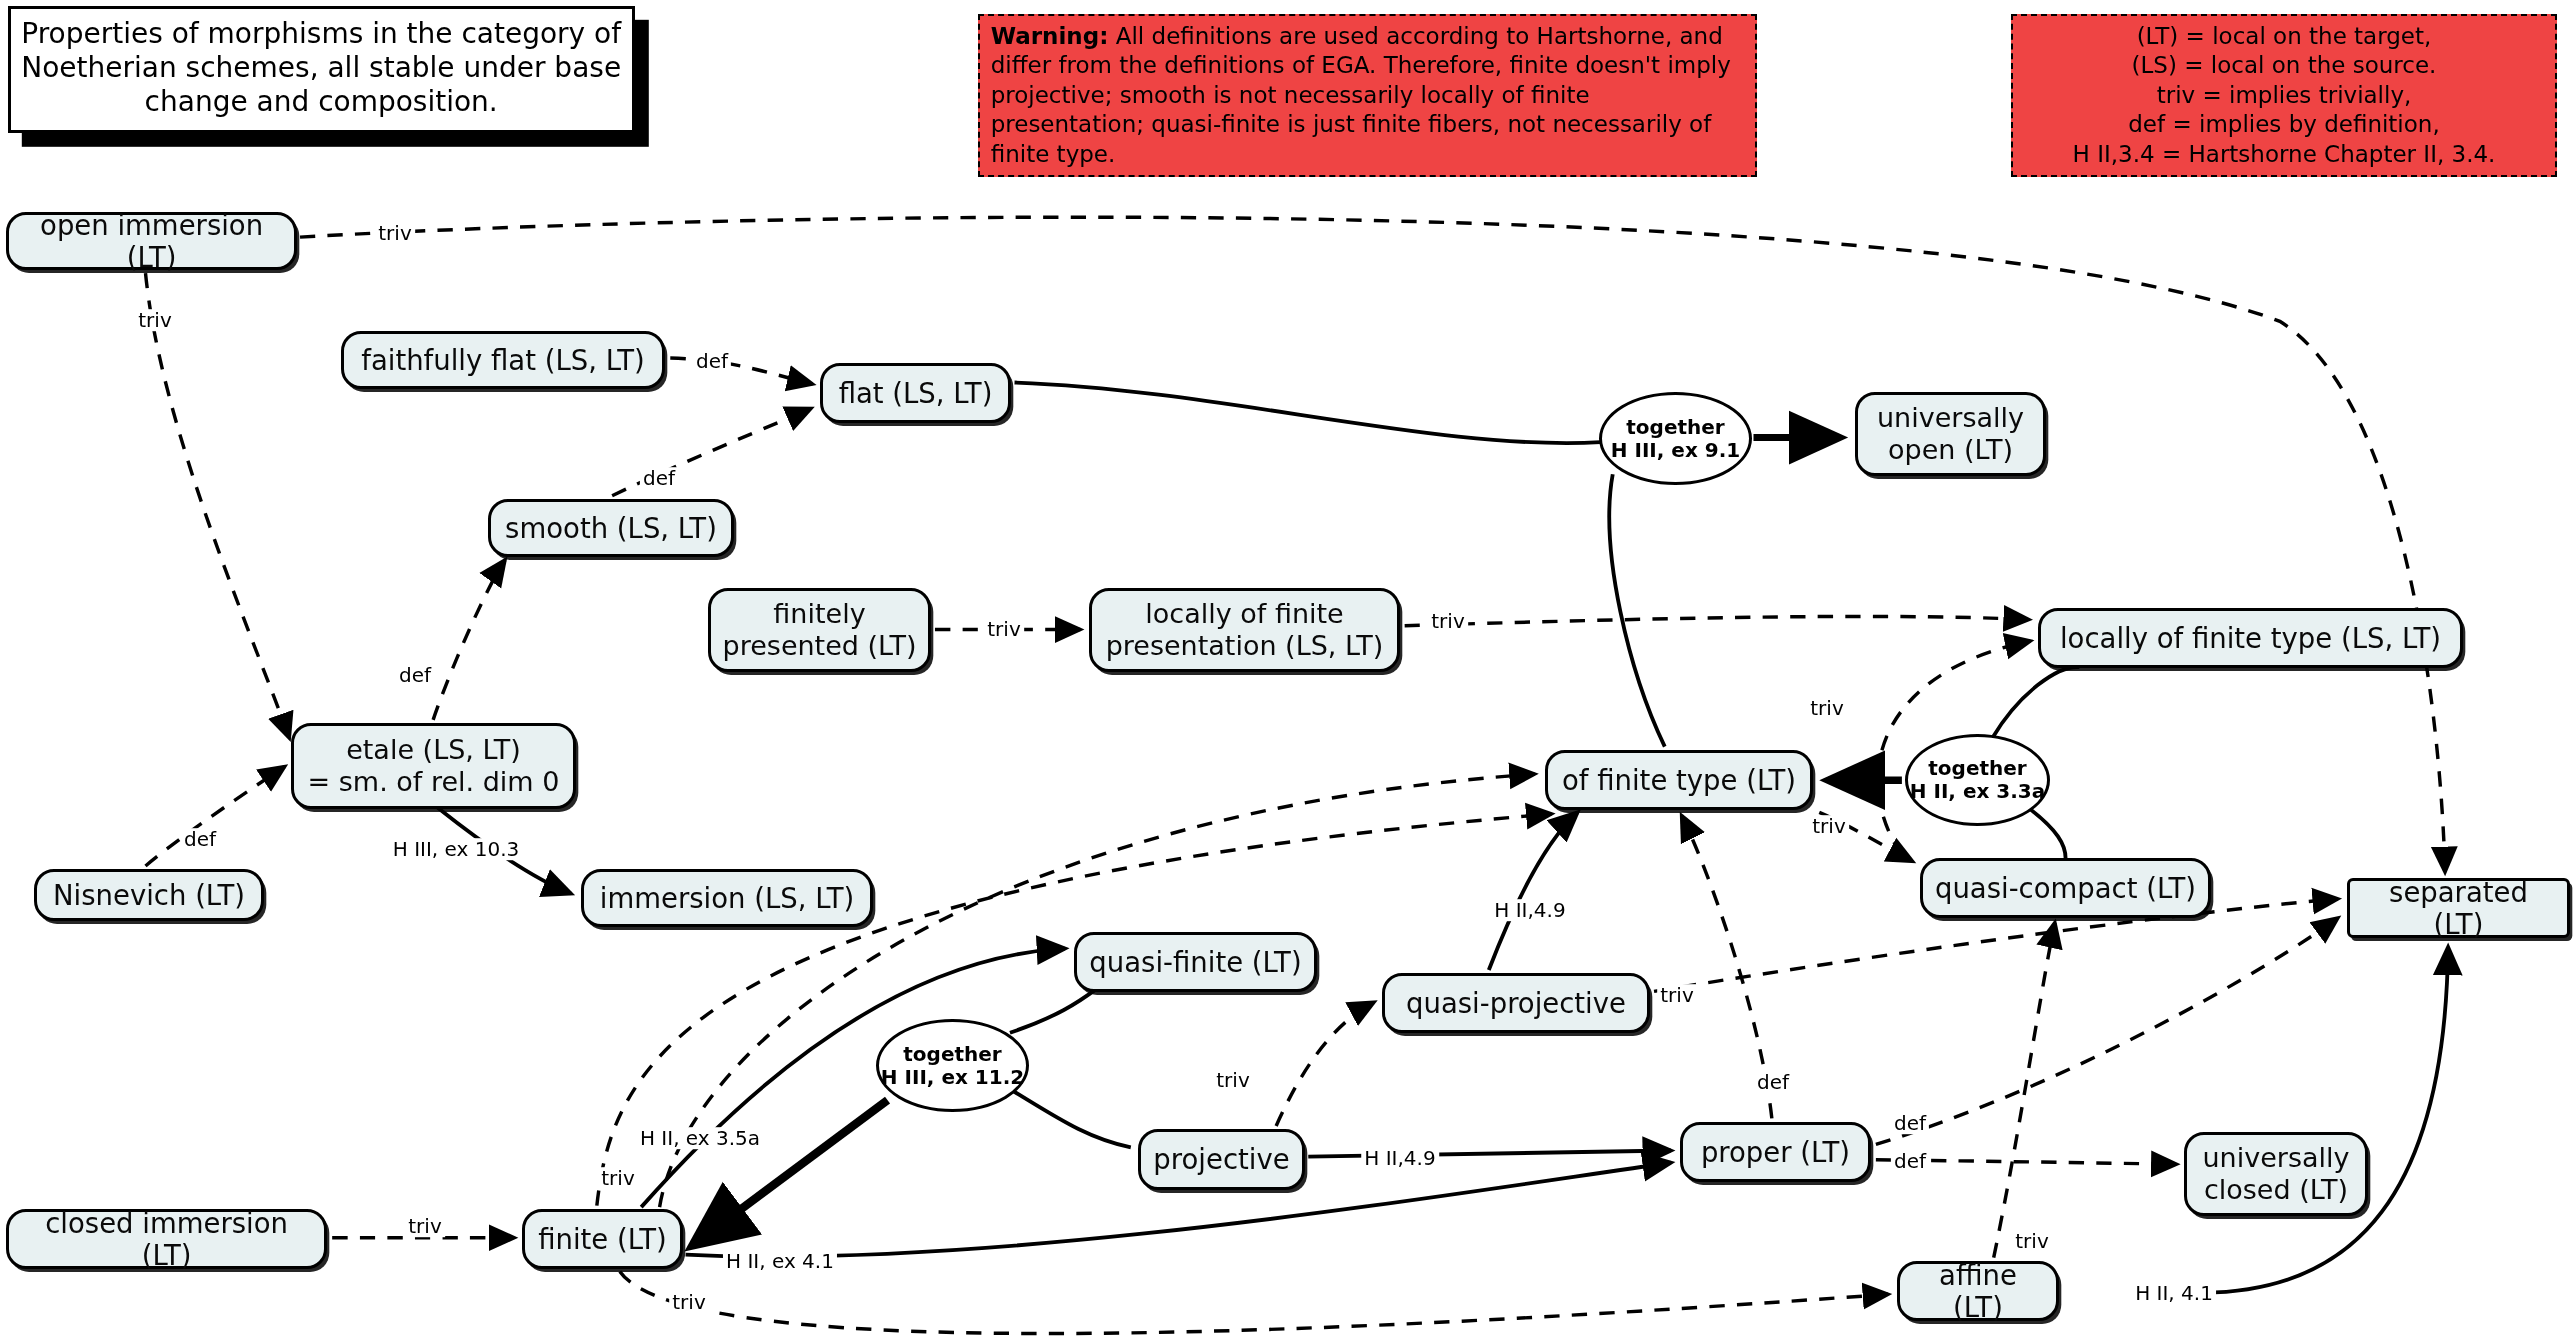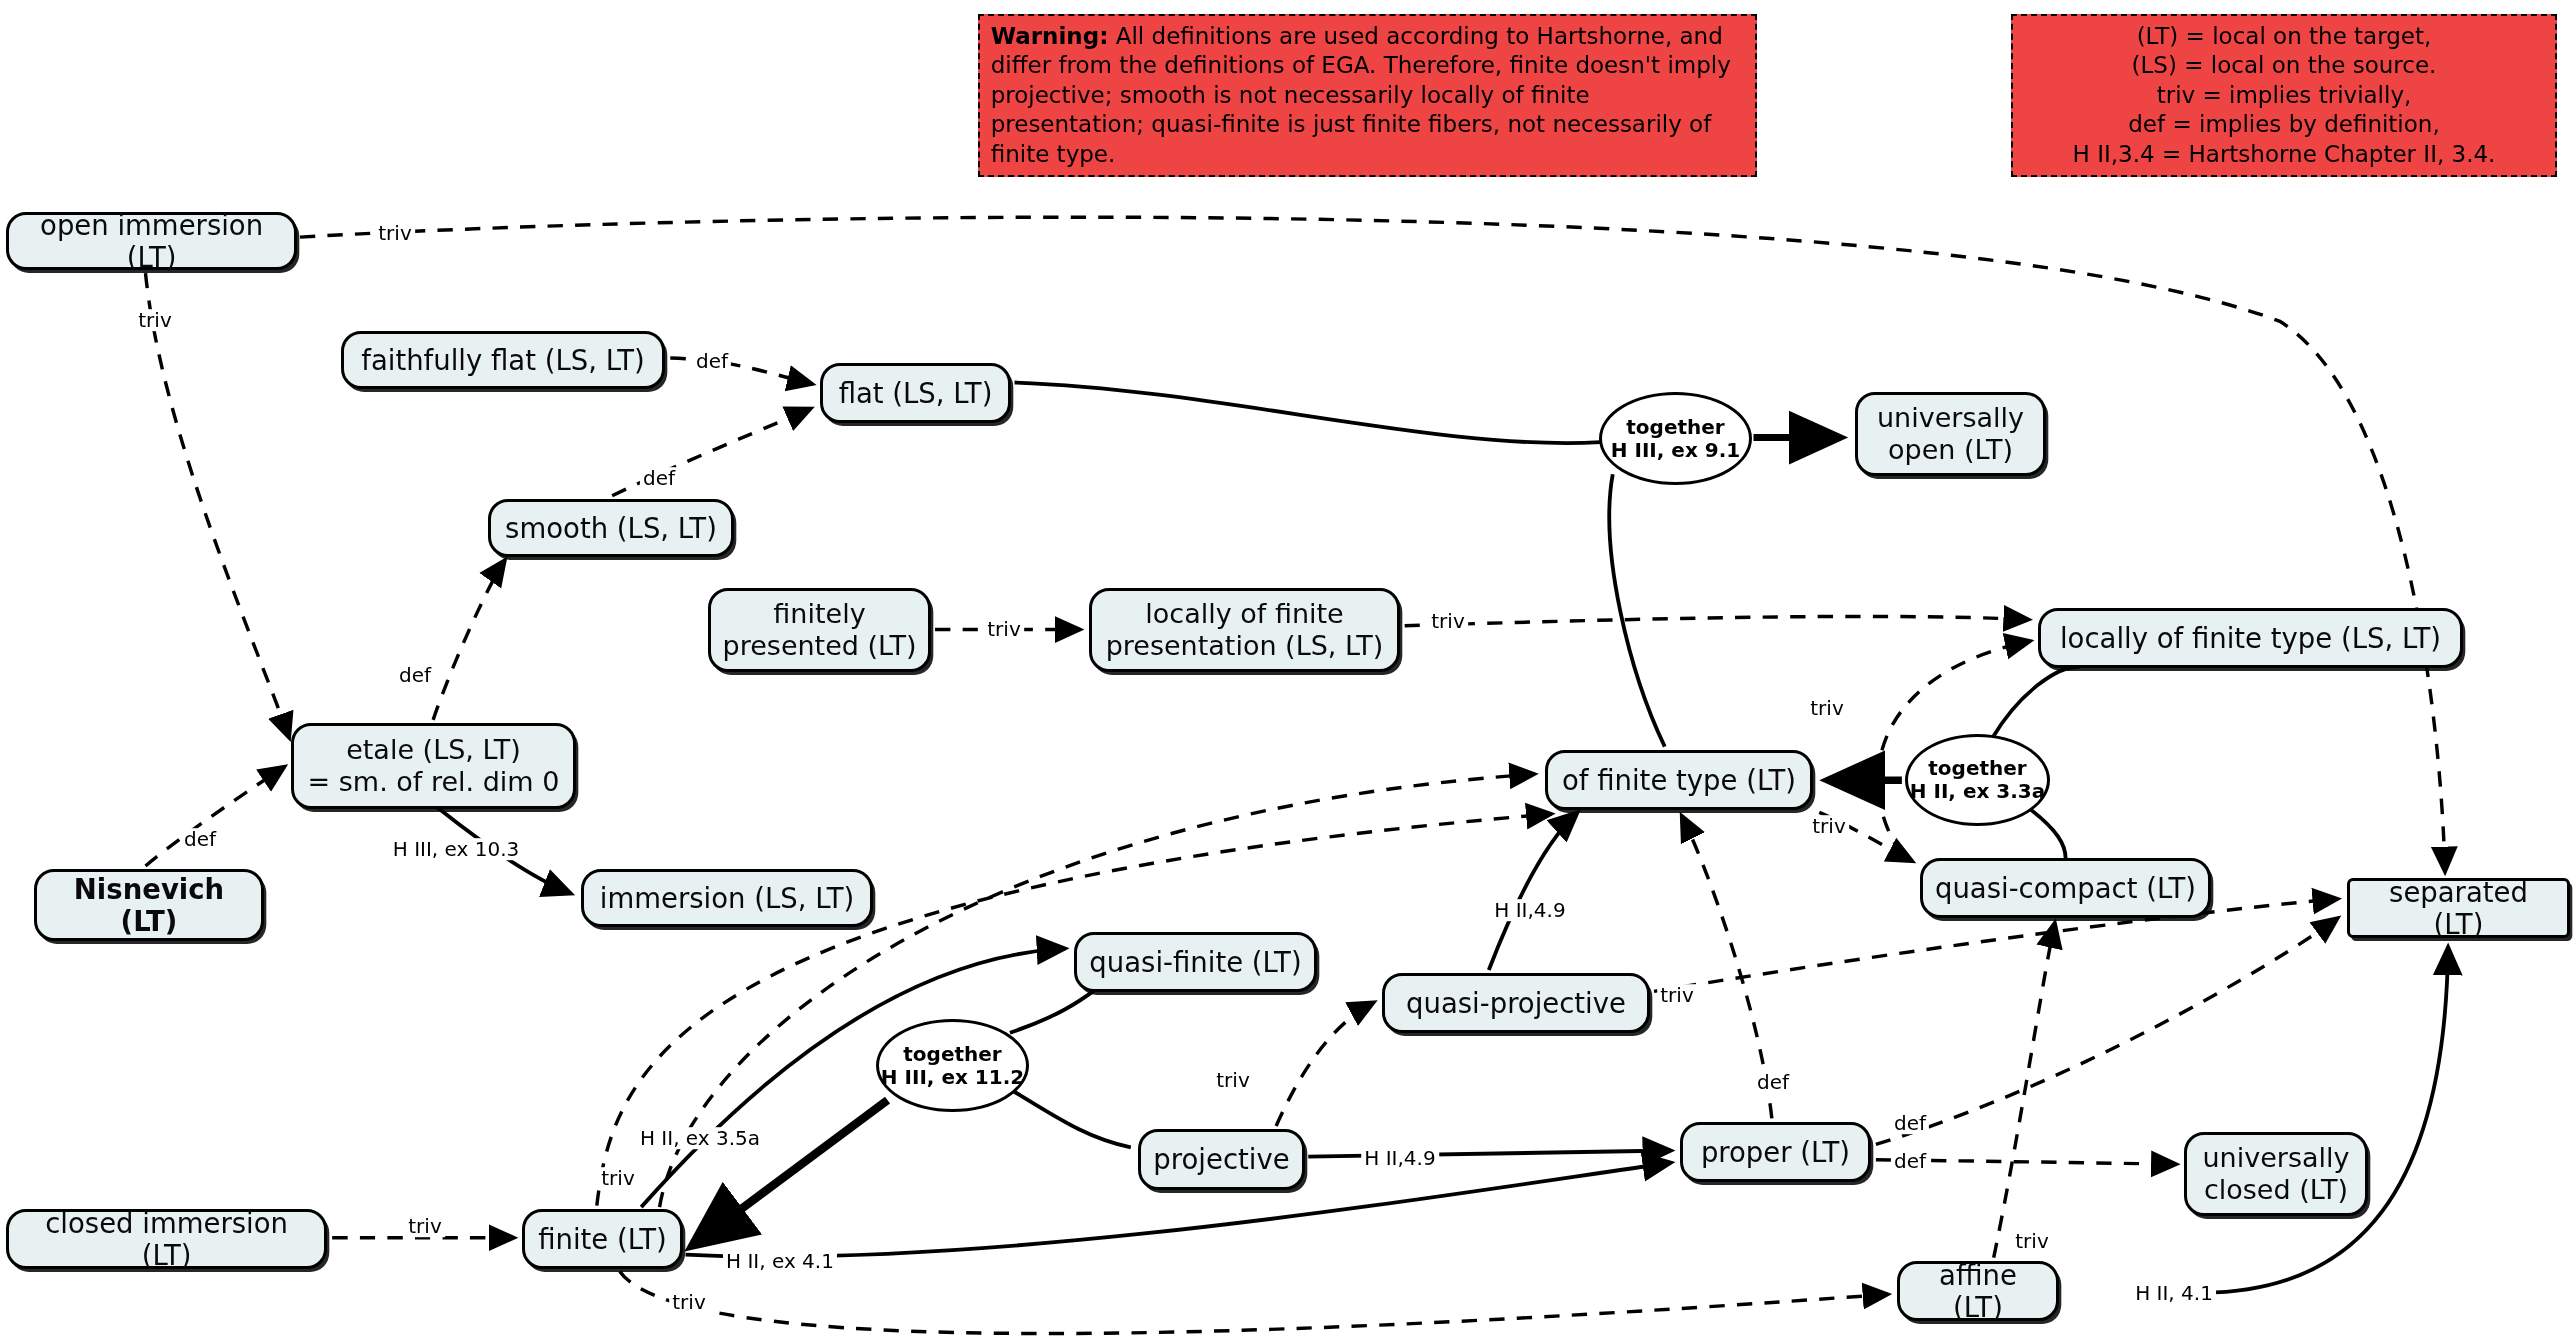--- a/index.html
+++ b/index.html
@@ -144,20 +144,21 @@
       <path d="M1946,1268 C 1980,1180 2020,1100 2062,1062" marker-end="url(#ah)"></path>
 
       <path d="M1710,1512 C 1900,1508 2080,1506 2184,1504" marker-end="url(#ah)"></path>
 
       <path d="M896,1640 C 1300,1660 1900,1560 2184,1520" marker-end="url(#ah)"></path>
 
       <path d="M2880,1690 C 3080,1688 3196,1560 3200,1238" marker-end="url(#ah)"></path>
     </g>
   </svg>
 
+  <div class="title-box">Properties of morphisms in the category of Noetherian schemes, all stable under base change and composition.</div>
 
   <div class="note" id="warning-note">
     <b>Warning:</b><span> All definitions are used according to Hartshorne, and differ from the definitions of EGA. Therefore, finite doesn't imply projective; smooth is not necessarily locally of finite presentation; quasi-finite is just finite fibers, not necessarily of finite type.</span>
   </div>
 
   <div class="note" id="legend-note">
     <div>(LT) = local on the target,</div>
     <div>(LS) = local on the source.</div>
     <div>triv = implies trivially,</div>
     <div>def = implies by definition,</div>
@@ -194,21 +195,21 @@
       </div>
       <div class="node" style="left: 1545px; top: 750px; width: 268px; height: 60px;">
         <span>of finite type (LT)</span>
       </div>
       <div class="node" style="left: 1920px; top: 858px; width: 291px; height: 60px;">
         <span>quasi-compact (LT)</span>
       </div>
       <div class="node" style="left: 2347px; top: 878px; width: 223px; height: 60px; border-radius: 6px;">
         <span>separated (LT)</span>
       </div>
-      <div class="node" style="left: 34px; top: 869px; width: 230px; height: 72px; font-weight: bold;">
+      <div class="node" style="left: 34px; top: 869px; width: 230px; height: 52px;">
         <span>Nisnevich (LT)</span>
       </div>
       <div class="node" style="left: 581px; top: 869px; width: 292px; height: 58px;">
         <span>immersion (LS, LT)</span>
       </div>
       <div class="node" style="left: 1074px; top: 932px; width: 243px; height: 60px;">
         <span>quasi-finite (LT)</span>
       </div>
       <div class="node" style="left: 1382px; top: 973px; width: 268px; height: 60px;">
         <span>quasi-projective</span>

